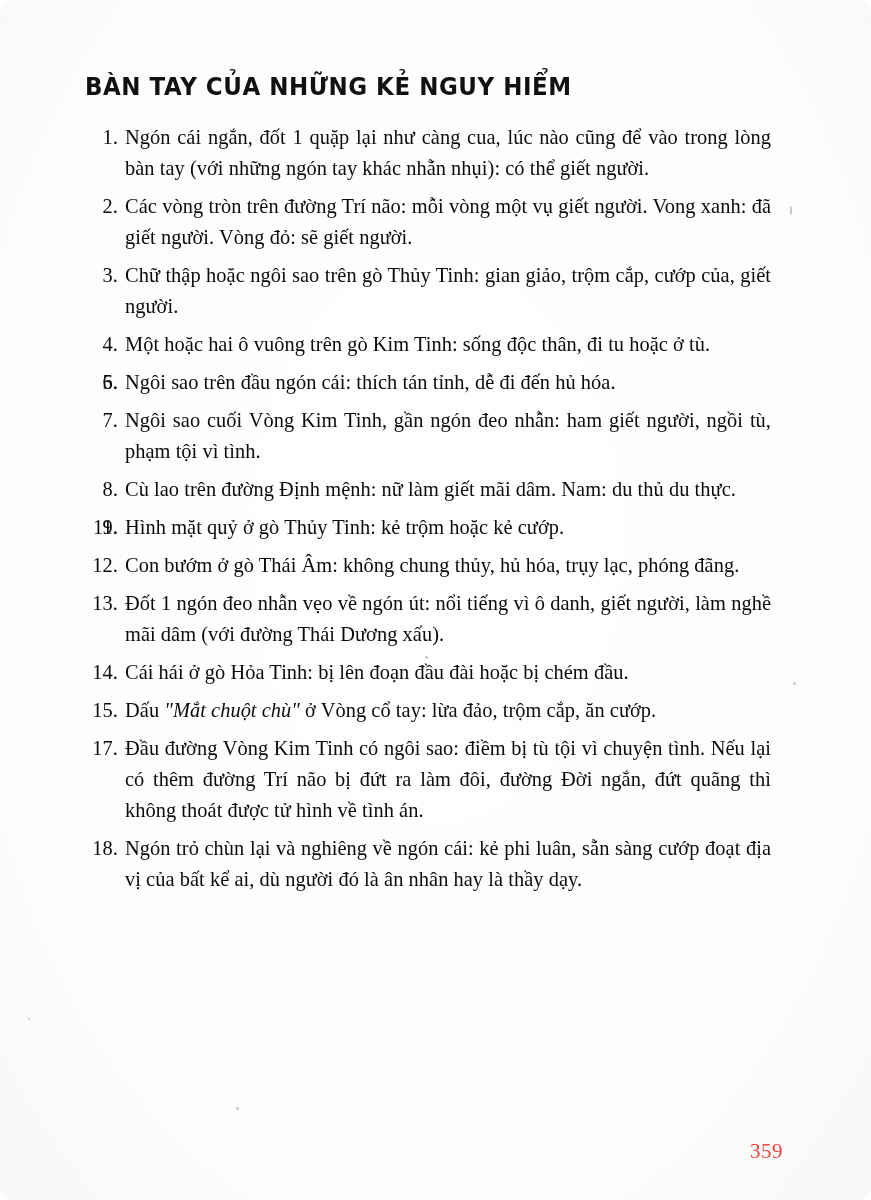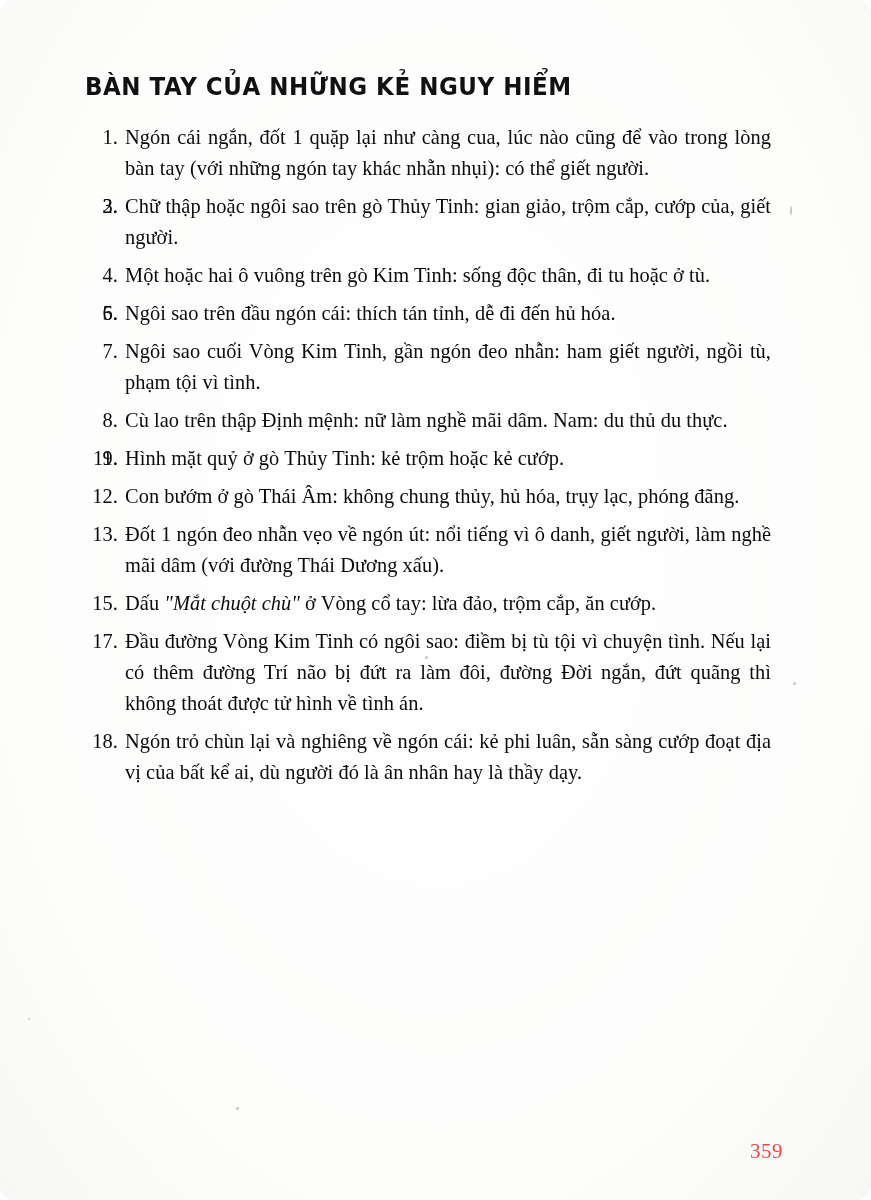--- a/index.html
+++ b/index.html
@@ -101,31 +101,32 @@
 </head>
 <body>
 
 <div class="page">
   <div class="paper-tint"></div>
 
   <h1 class="page-title">BÀN TAY CỦA NHỮNG KẺ NGUY HIỂM</h1>
 
   <ol class="item-list" id="item-list">
       <li class="item"><span class="item-num">1.</span><span class="item-text">Ngón cái ngắn, đốt 1 quặp lại như càng cua, lúc nào cũng để vào trong lòng bàn tay (với những ngón tay khác nhẵn nhụi): có thể giết người.</span></li>
-      <li class="item"><span class="item-num">2.</span></li>
+      <li class="item"><span class="item-num">2.</span><span class="item-text">Các vòng tròn trên đường Trí não: mỗi vòng một vụ giết người. Vong xanh: đã giết người. Vòng đỏ: sẽ giết người.</span></li>
       <li class="item"><span class="item-num">3.</span><span class="item-text">Chữ thập hoặc ngôi sao trên gò Thủy Tinh: gian giảo, trộm cắp, cướp của, giết người.</span></li>
       <li class="item"><span class="item-num">4.</span><span class="item-text">Một hoặc hai ô vuông trên gò Kim Tinh: sống độc thân, đi tu hoặc ở tù.</span></li>
       <li class="item"><span class="item-num">5.</span></li>
       <li class="item"><span class="item-num">6.</span><span class="item-text">Ngôi sao trên đầu ngón cái: thích tán tỉnh, dễ đi đến hủ hóa.</span></li>
       <li class="item"><span class="item-num">7.</span><span class="item-text">Ngôi sao cuối Vòng Kim Tinh, gần ngón đeo nhẫn: ham giết người, ngồi tù, phạm tội vì tình.</span></li>
-      <li class="item"><span class="item-num">8.</span><span class="item-text">Cù lao trên thập Định mệnh: nữ làm nghề mãi dâm. Nam: du thủ du thực.</span></li>
+      <li class="item"><span class="item-num">8.</span><span class="item-text">Cù lao trên đường Định mệnh: nữ làm giết mãi dâm. Nam: du thủ du thực.</span></li>
       <li class="item"><span class="item-num">9.</span></li>
       <li class="item"><span class="item-num">11.</span><span class="item-text">Hình mặt quỷ ở gò Thủy Tinh: kẻ trộm hoặc kẻ cướp.</span></li>
       <li class="item"><span class="item-num">12.</span><span class="item-text">Con bướm ở gò Thái Âm: không chung thủy, hủ hóa, trụy lạc, phóng đãng.</span></li>
       <li class="item"><span class="item-num">13.</span><span class="item-text">Đốt 1 ngón đeo nhẫn vẹo về ngón út: nổi tiếng vì ô danh, giết người, làm nghề mãi dâm (với đường Thái Dương xấu).</span></li>
+      <li class="item"><span class="item-num">14.</span><span class="item-text">Cái hái ở gò Hỏa Tinh: bị lên đoạn đầu đài hoặc bị chém đầu.</span></li>
       <li class="item"><span class="item-num">15.</span><span class="item-text"><span>Dấu </span><i>"Mắt chuột chù"</i><span> ở Vòng cổ tay: lừa đảo, trộm cắp, ăn cướp.</span></span></li>
       <li class="item"><span class="item-num">17.</span><span class="item-text">Đầu đường Vòng Kim Tinh có ngôi sao: điềm bị tù tội vì chuyện tình. Nếu lại có thêm đường Trí não bị đứt ra làm đôi, đường Đời ngắn, đứt quãng thì không thoát được tử hình về tình án.</span></li>
       <li class="item"><span class="item-num">18.</span><span class="item-text">Ngón trỏ chùn lại và nghiêng về ngón cái: kẻ phi luân, sẵn sàng cướp đoạt địa vị của bất kể ai, dù người đó là ân nhân hay là thầy dạy.</span></li>
     </ol>
 
   <div class="page-number">359</div>
 
   <div class="speck" style="left:790px; top:206px; width:2px; height:9px;"></div>
   <div class="speck" style="left:793px; top:682px; width:3px; height:3px;"></div>
   <div class="speck" style="left:425px; top:656px; width:3px; height:3px;"></div>

